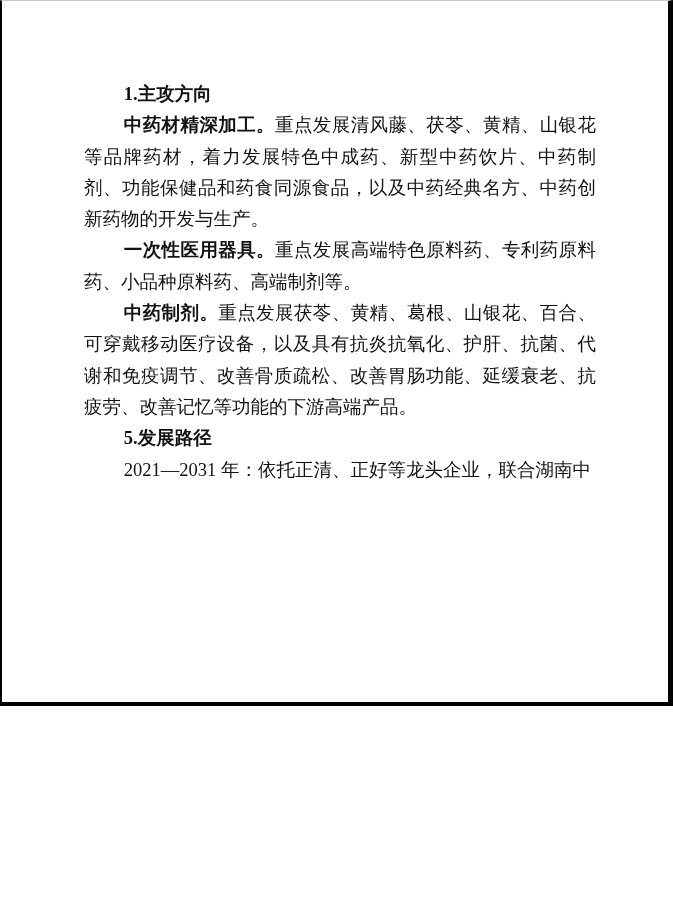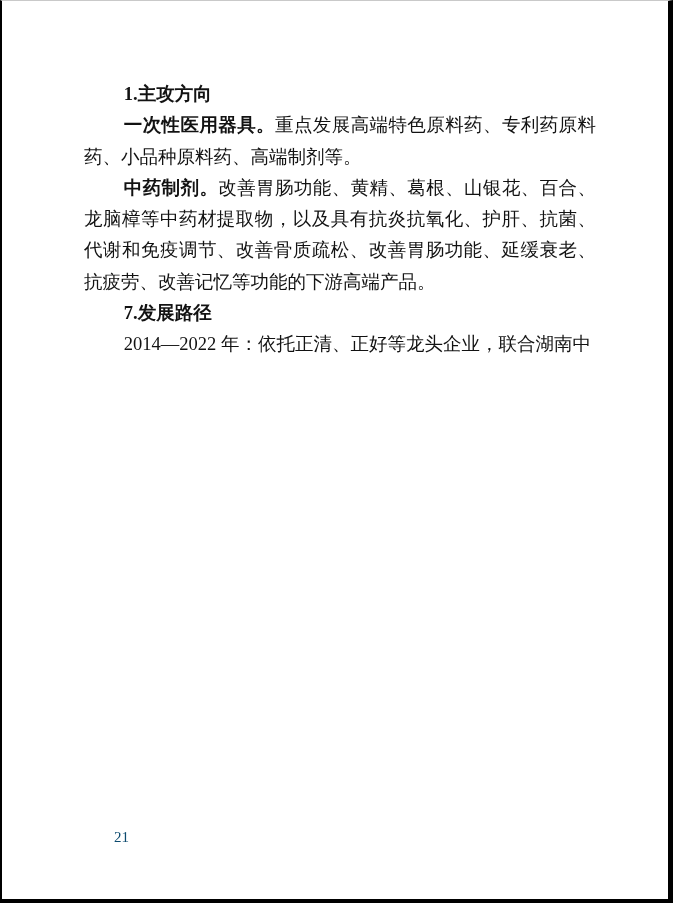--- a/index.html
+++ b/index.html
@@ -3,21 +3,21 @@
 <meta charset="utf-8">
 <style>
   * { margin: 0; padding: 0; box-sizing: border-box; }
   html, body {
     width: 673px; height: 903px;
     background: #ffffff;
     font-family: "Liberation Serif", "DejaVu Serif", serif;
   }
   .page {
     position: relative;
-    width: 673px; height: 903px;
+    width: 673px; height: 706px;
     background: #ffffff;
     border-top: 1px solid #c9c9c9;
     border-left: 2px solid #000000;
     border-right: 5px solid #000000;
     border-bottom: 4px solid #000000;
     overflow: hidden;
   }
   .text-block {
     position: absolute;
     left: 82px; top: 78px;
@@ -52,27 +52,28 @@
   }
 </style>
 </head>
 <body>
 
 <div class="page">
   <div class="text-block">
 
     <h3>1.主攻方向</h3>
 
+    <p><span class="lead">中药材精深加工。</span><span>重点发展清风藤、茯苓、黄精、山银花等品牌药材，着力发展特色中成药、新型中药饮片、中药制剂、功能保健品和药食同源食品，以及中药经典名方、中药创新药物的开发与生产。</span></p>
 
     <p><span class="lead">一次性医用器具。</span><span>重点发展高端特色原料药、专利药原料药、小品种原料药、高端制剂等。</span></p>
 
-    <p><span class="lead">中药制剂。</span><span>改善胃肠功能、黄精、葛根、山银花、百合、龙脑樟等中药材提取物，以及具有抗炎抗氧化、护肝、抗菌、代谢和免疫调节、改善骨质疏松、改善胃肠功能、延缓衰老、抗疲劳、改善记忆等功能的下游高端产品。</span></p>
+    <p><span class="lead">中药制剂。</span><span>重点发展茯苓、黄精、葛根、山银花、百合、可穿戴移动医疗设备，以及具有抗炎抗氧化、护肝、抗菌、代谢和免疫调节、改善骨质疏松、改善胃肠功能、延缓衰老、抗疲劳、改善记忆等功能的下游高端产品。</span></p>
 
 
 
-    <h3>7.发展路径</h3>
+    <h3>5.发展路径</h3>
 
-    <p><span>2014—2022 年：依托正清、正好等龙头企业，联合湖南中</span></p>
+    <p><span>2021—2031 年：依托正清、正好等龙头企业，联合湖南中</span></p>
 
   </div>
 
   <div class="page-number">21</div>
 </div>
 
 </body></html>

